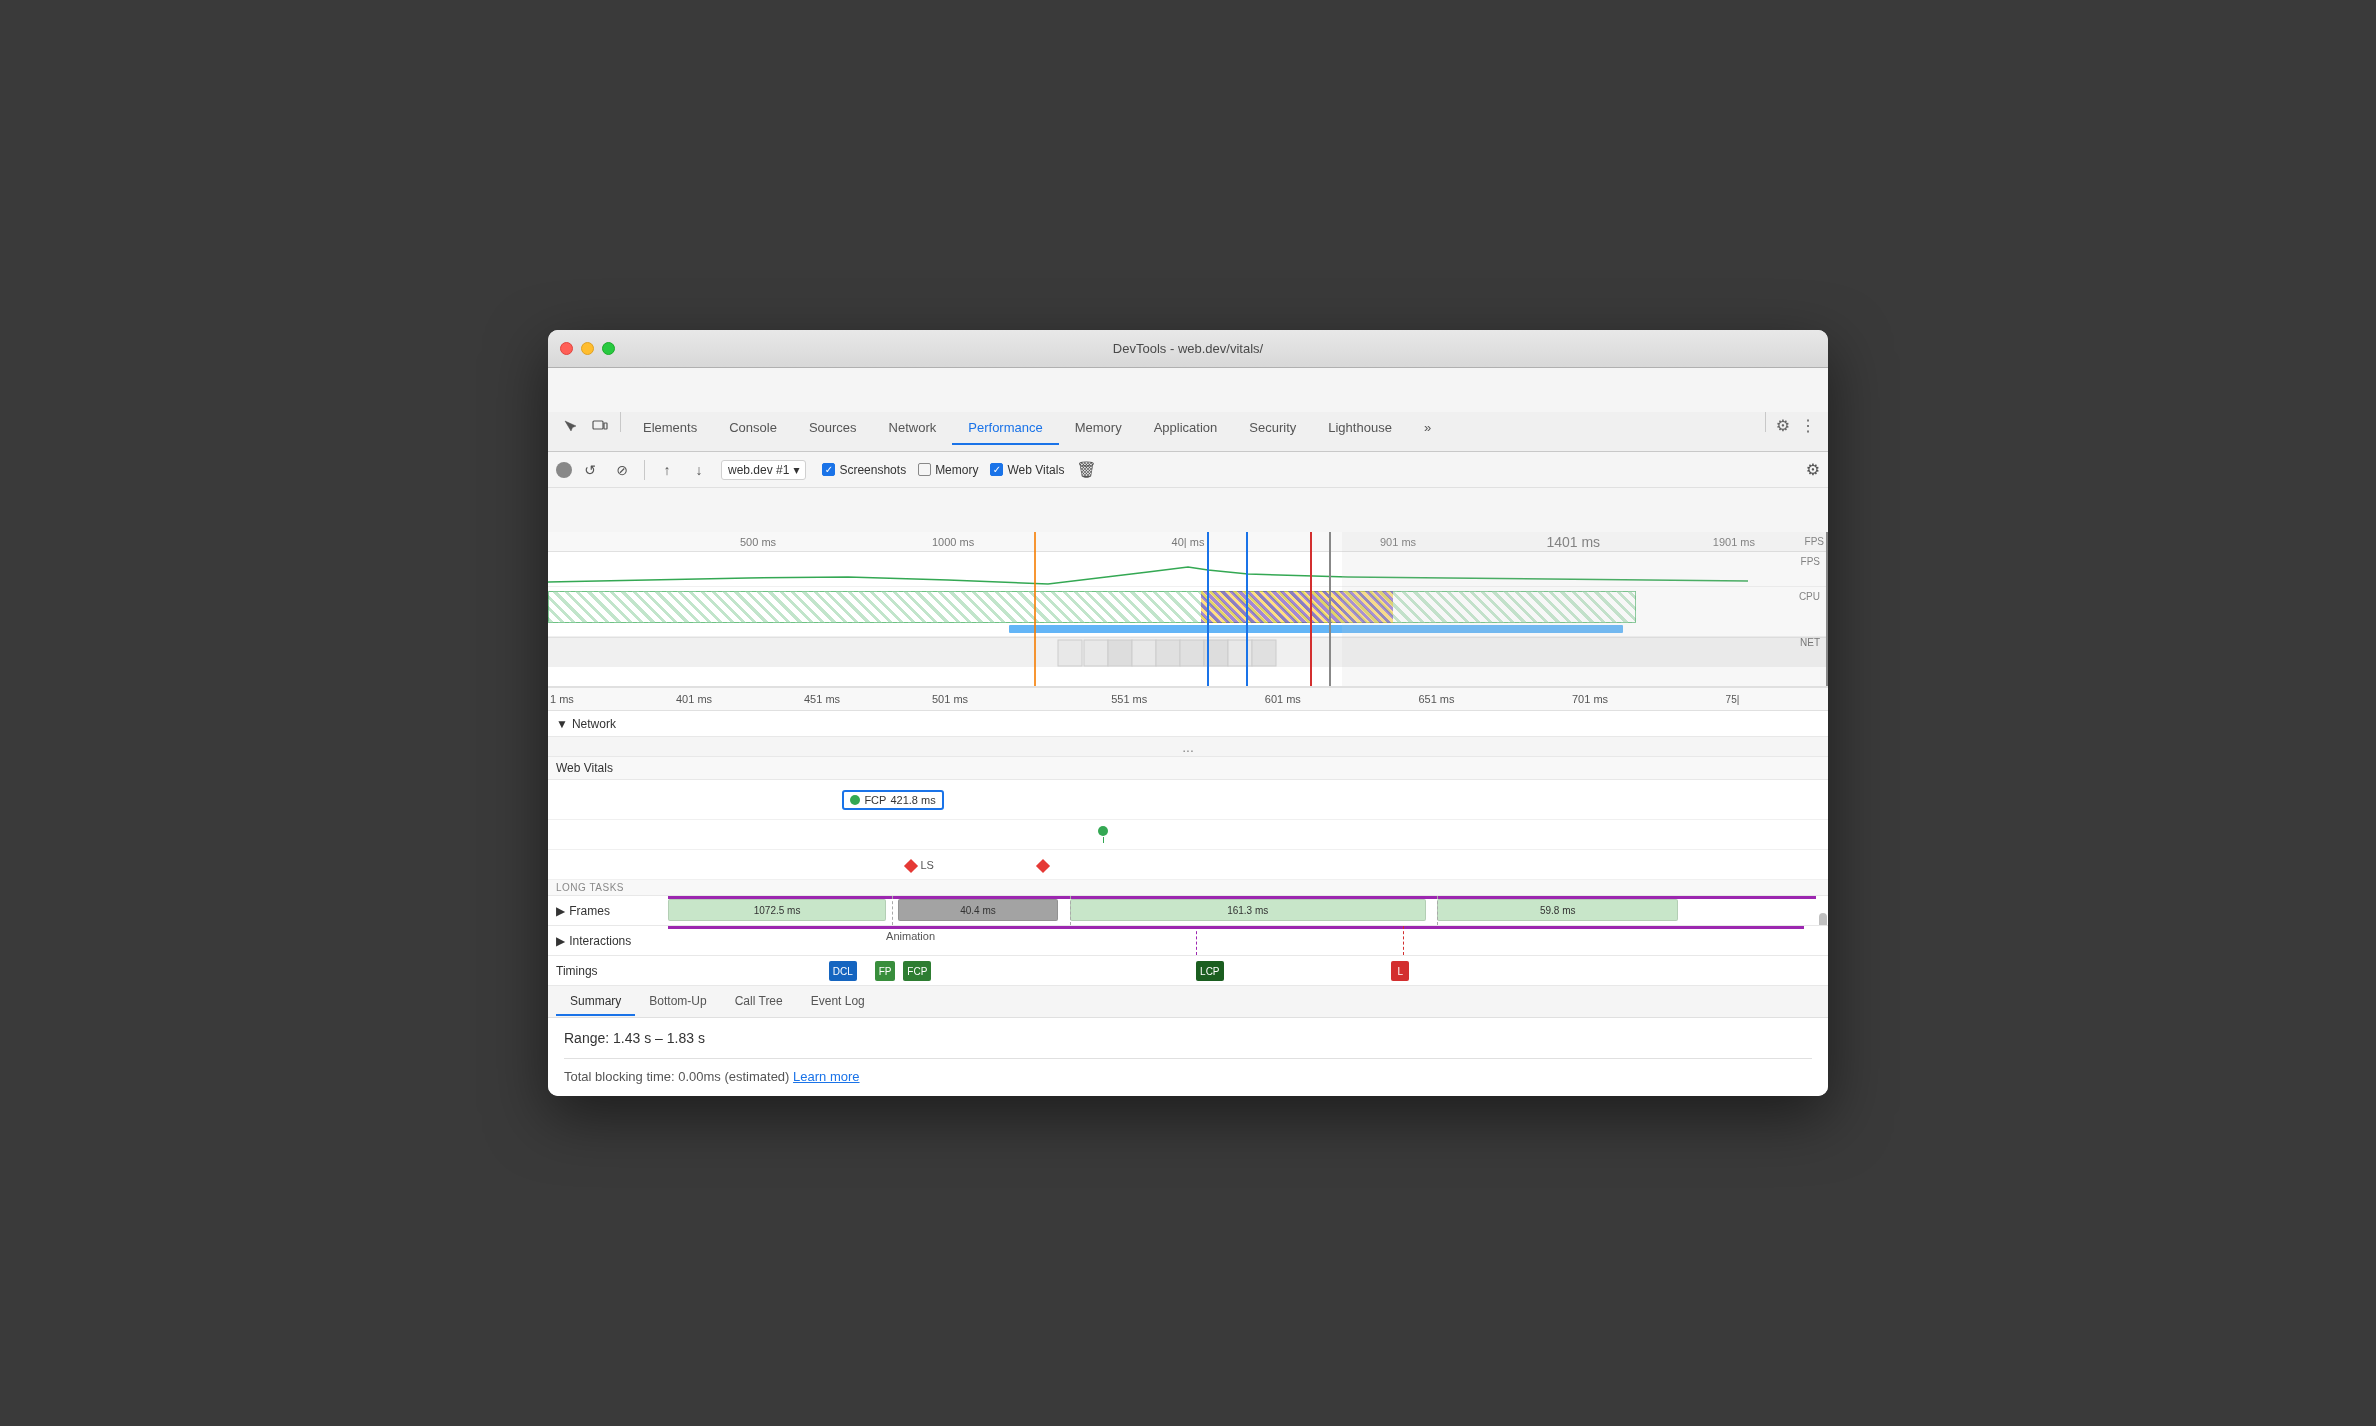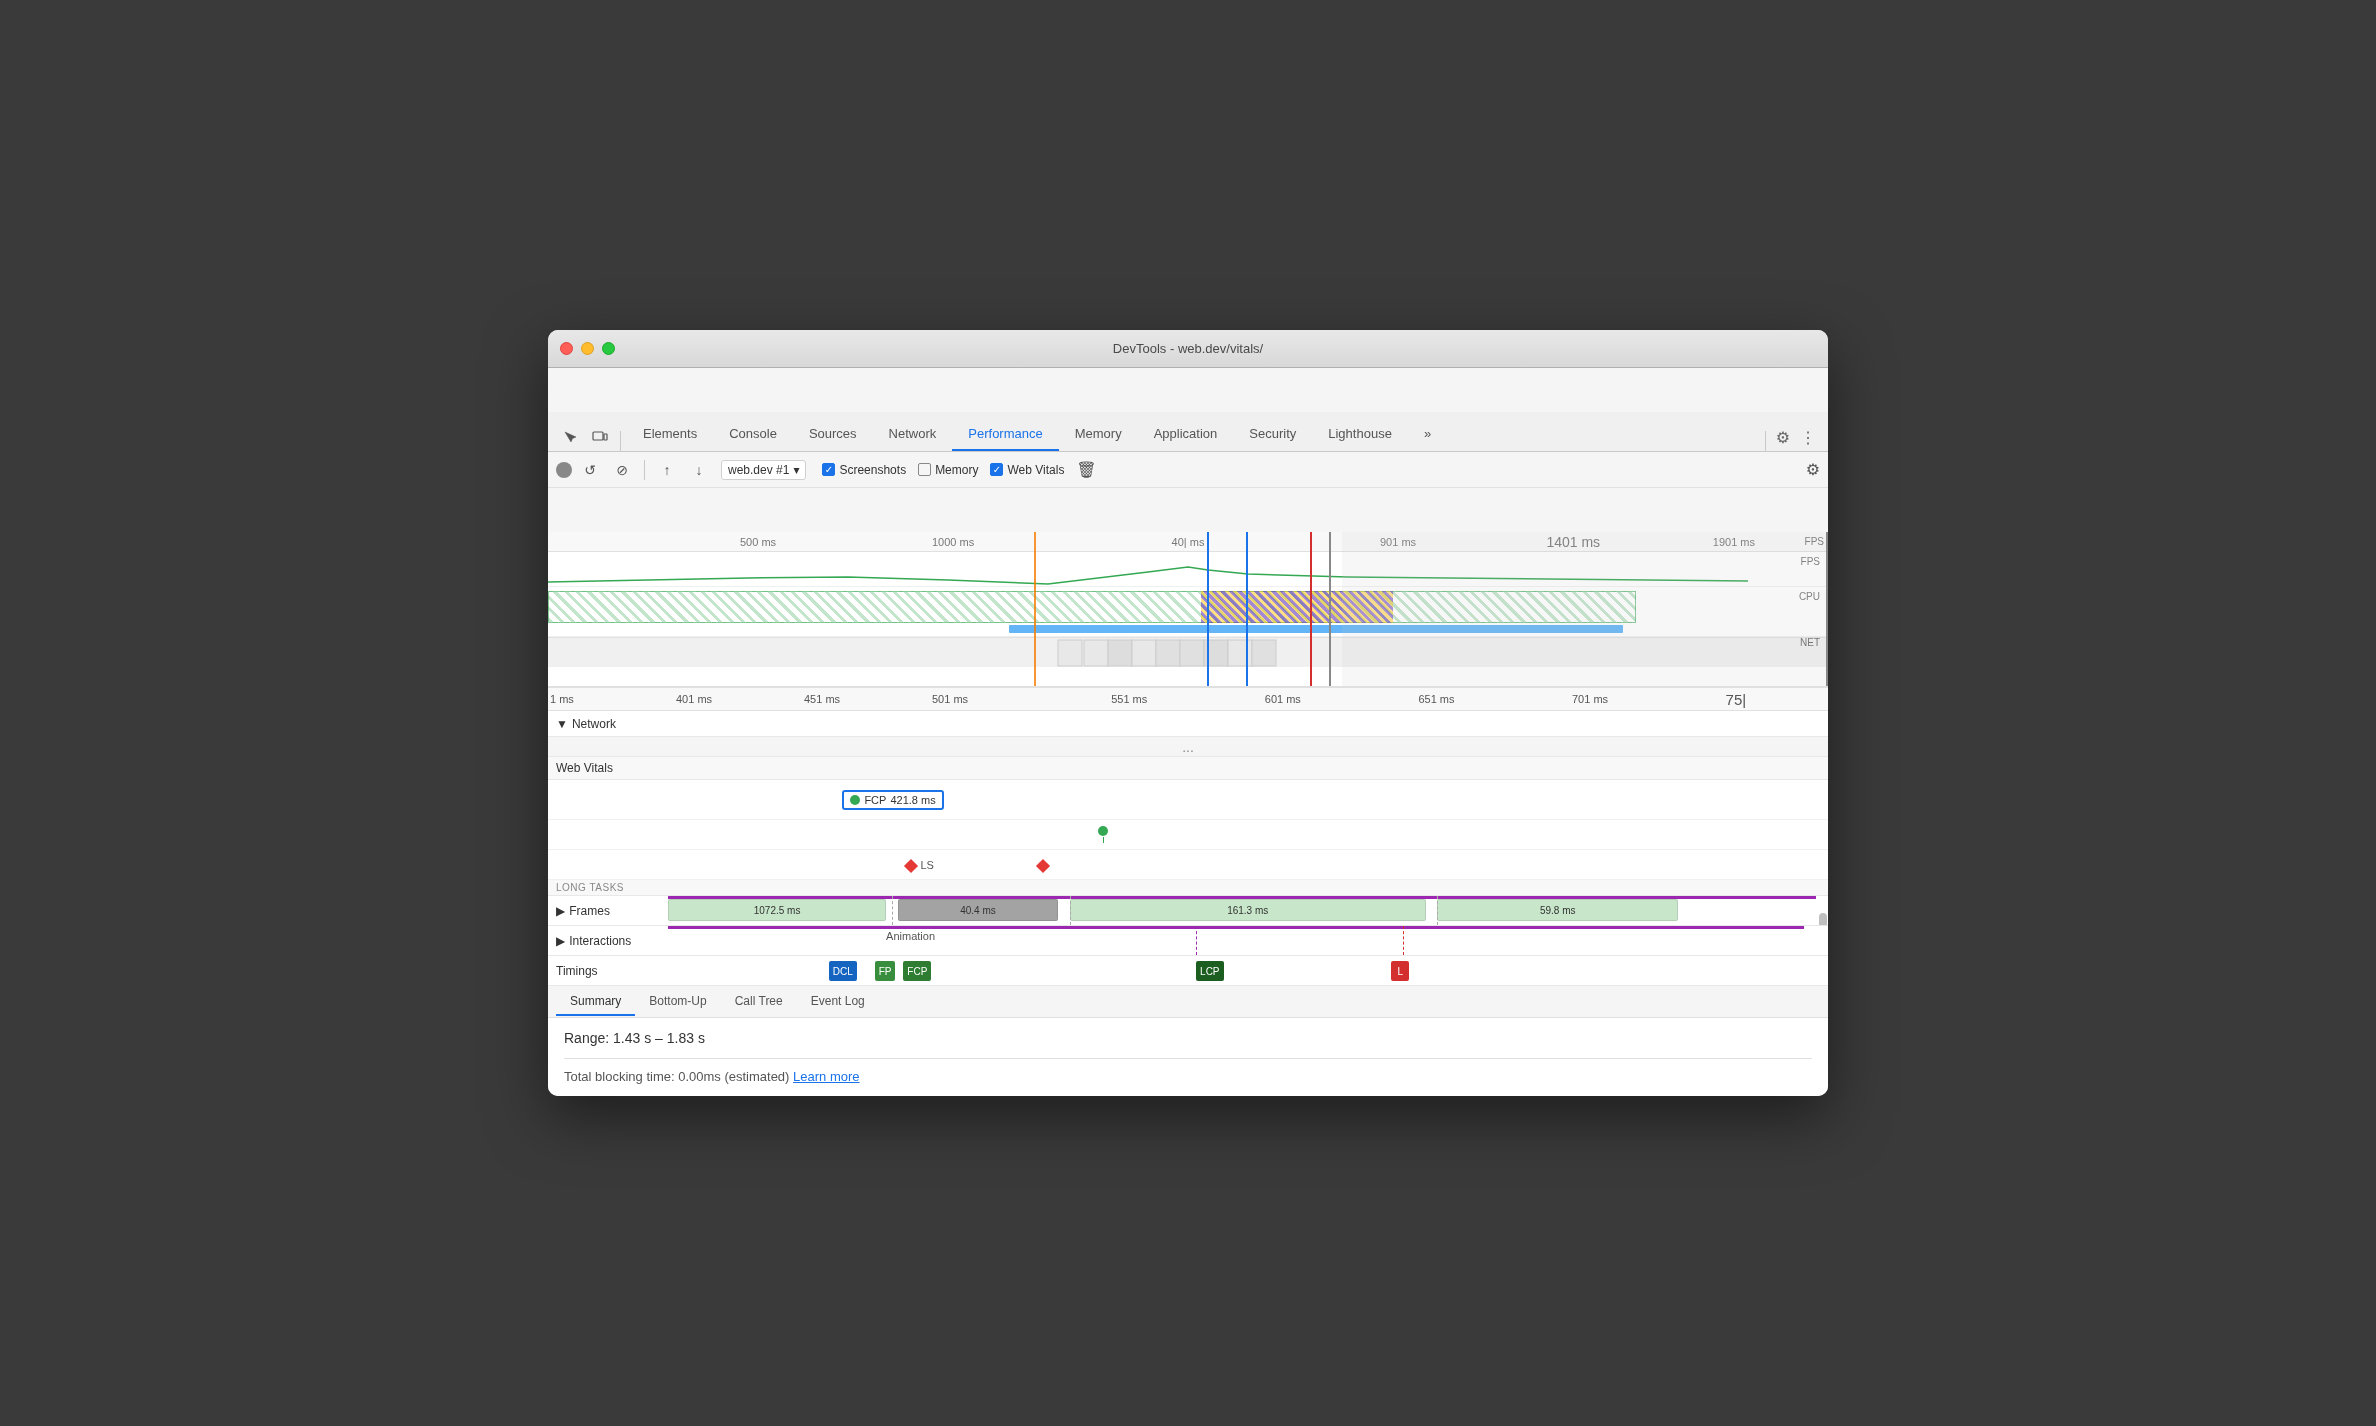--- a/index.html
+++ b/index.html
@@ -47,21 +47,21 @@
       transform: translateX(-50%);
       font-size: 13px;
       color: #4a4a4a;
       font-weight: 400;
       text-align: right;
     }
     .toolbar {
       background: #f0f0f0;
       border-bottom: 1px solid #c8c8c8;
       display: flex;
-      align-items: flex-end;
+      align-items: flex-start;
       height: 40px;
       padding: 0 8px;
       gap: 2px;
       margin-top: 44px;
     }
     .toolbar-icon {
       width: 28px;
       height: 28px;
       display: flex;
       align-items: center;
@@ -618,21 +618,21 @@
 
   <div class="timeline-ruler-bottom">
     <span style="position:absolute;left:2px;font-size:11px;color:#555;">1 ms</span>
     <span style="position:absolute;left:10%;font-size:11px;color:#555;">401 ms</span>
     <span style="position:absolute;left:20%;font-size:11px;color:#555;">451 ms</span>
     <span style="position:absolute;left:30%;font-size:11px;color:#555;">501 ms</span>
     <span style="position:absolute;left:44%;font-size:11px;color:#555;">551 ms</span>
     <span style="position:absolute;left:56%;font-size:11px;color:#555;">601 ms</span>
     <span style="position:absolute;left:68%;font-size:11px;color:#555;">651 ms</span>
     <span style="position:absolute;left:80%;font-size:11px;color:#555;">701 ms</span>
-    <span style="position:absolute;left:92%;font-size:15px;color:#555;">75|</span>
+    <span style="position:absolute;left:92%;font-size:10px;color:#555;">75|</span>
   </div>
 
   <div class="network-row">
     <span class="triangle">▼</span>
     <span>Network</span>
   </div>
 
   <div class="more-dots">
     <span>...</span>
   </div>

